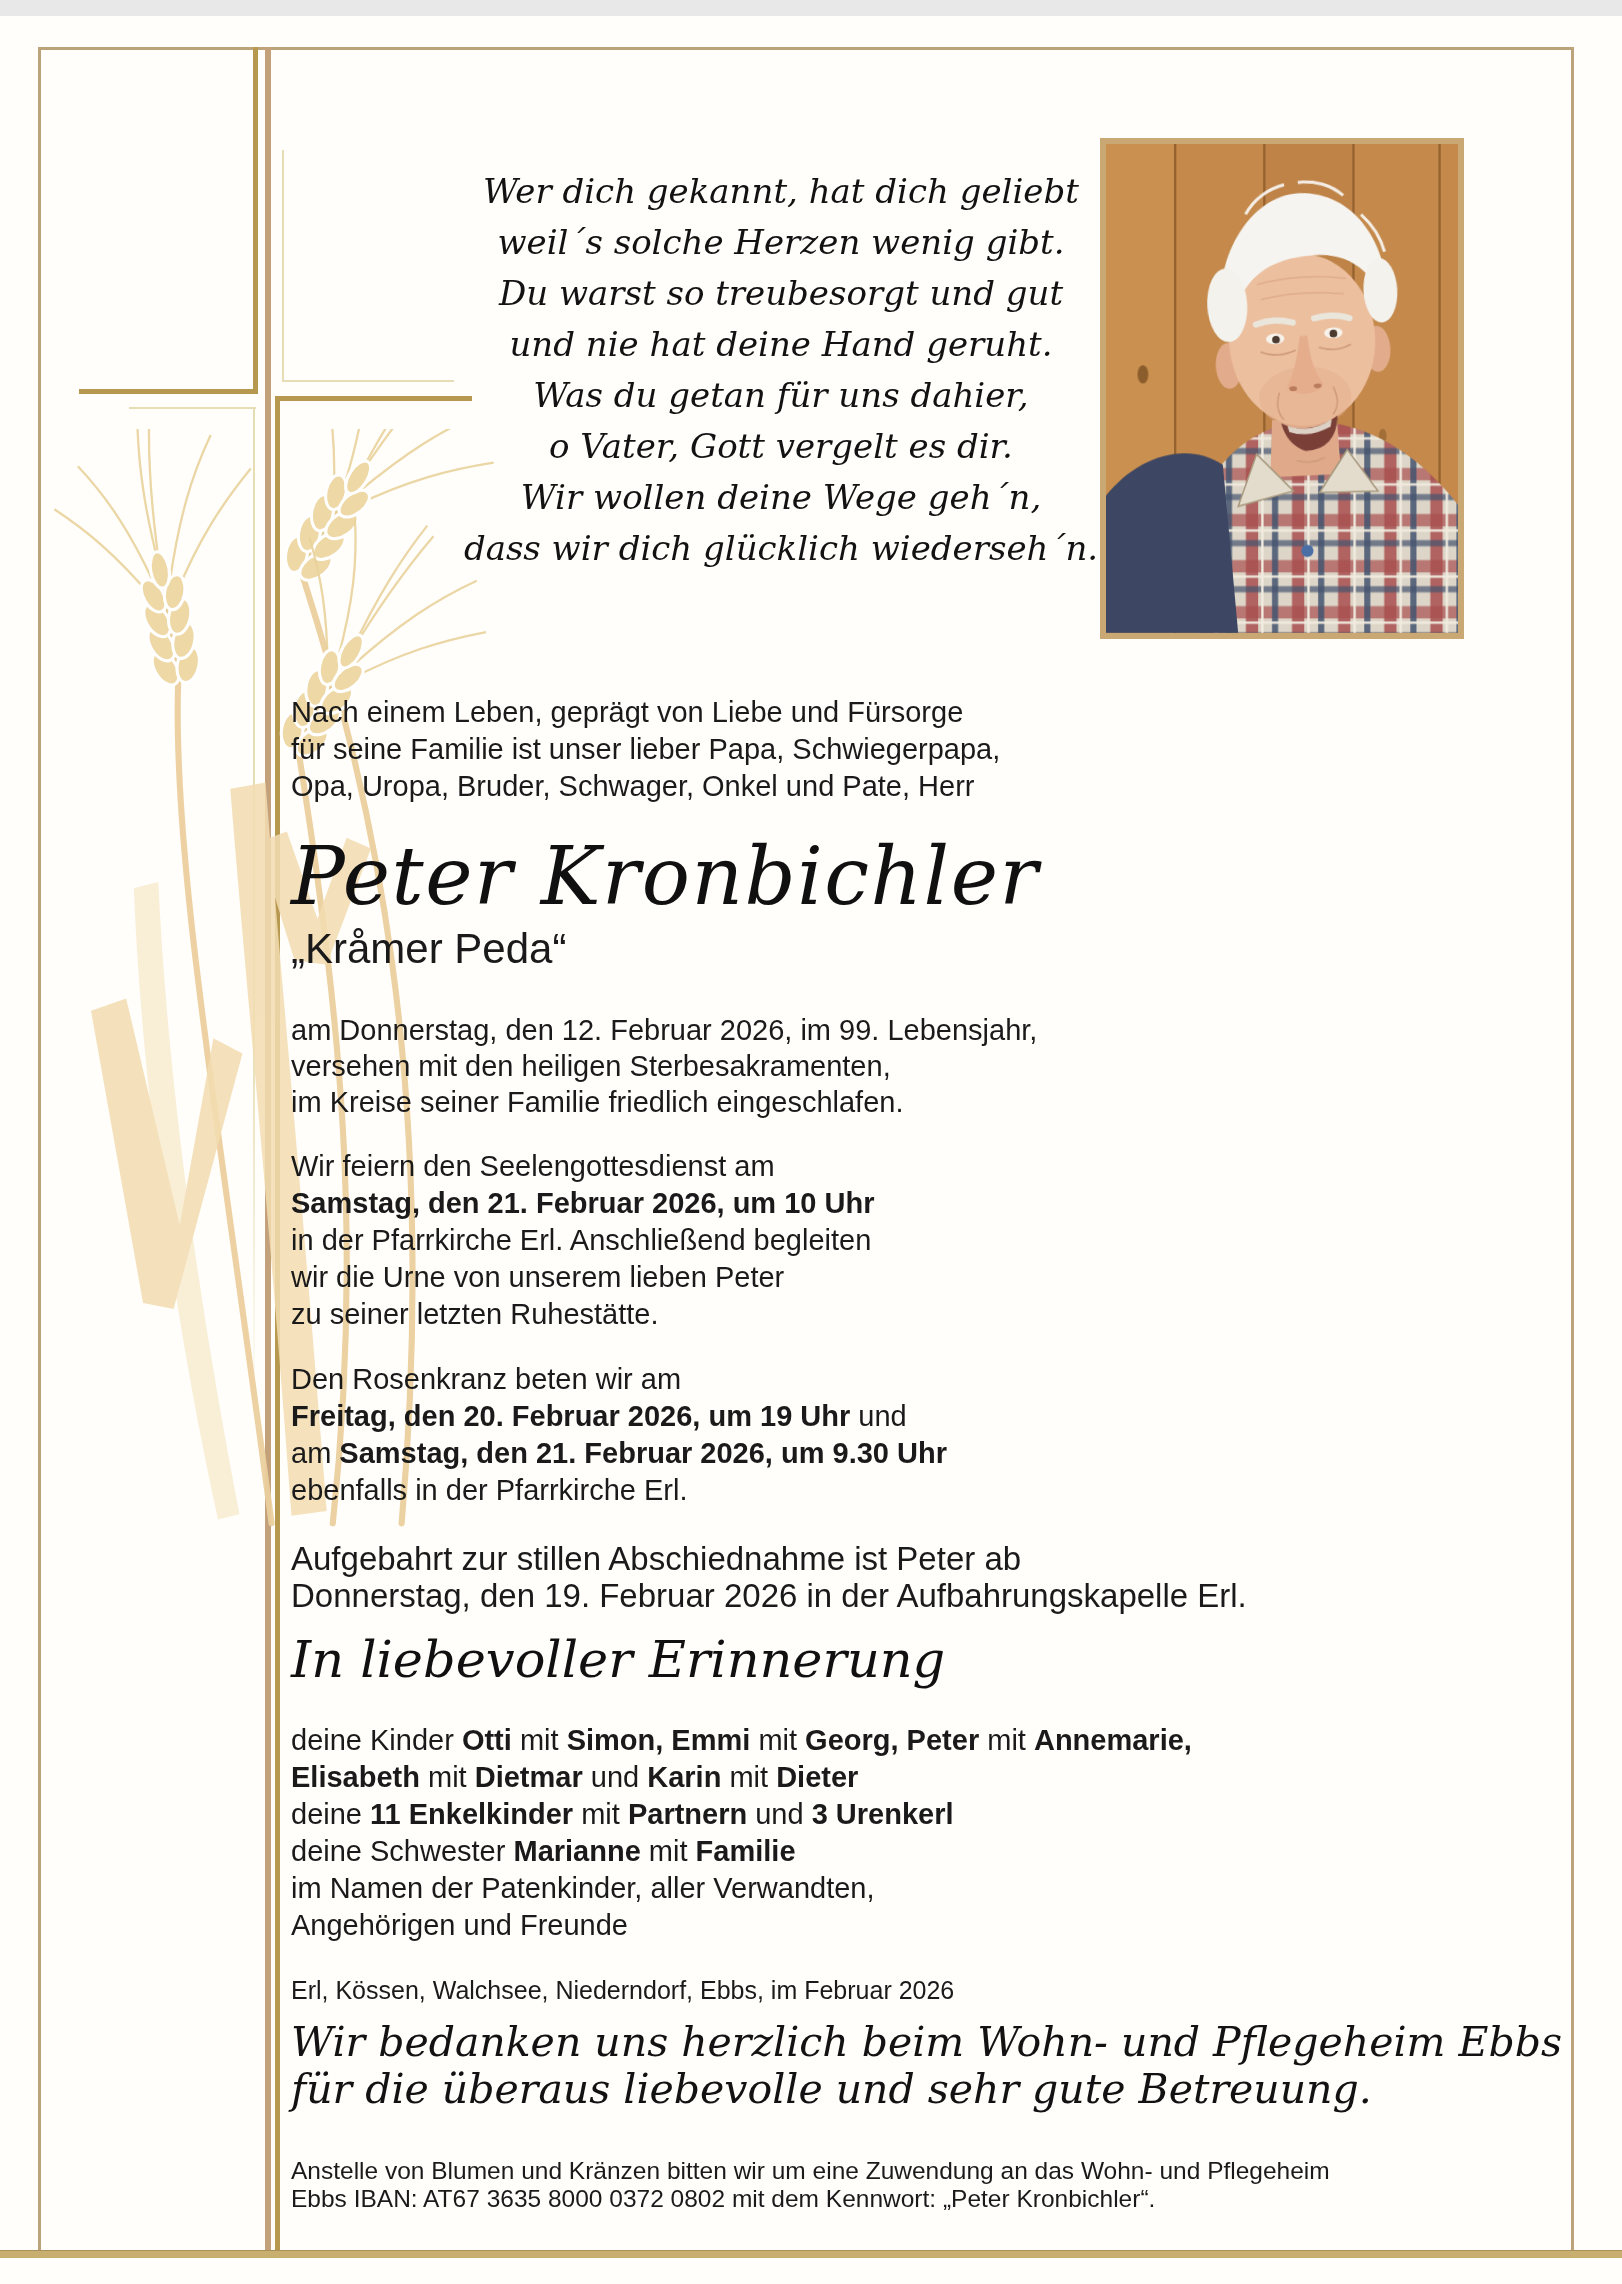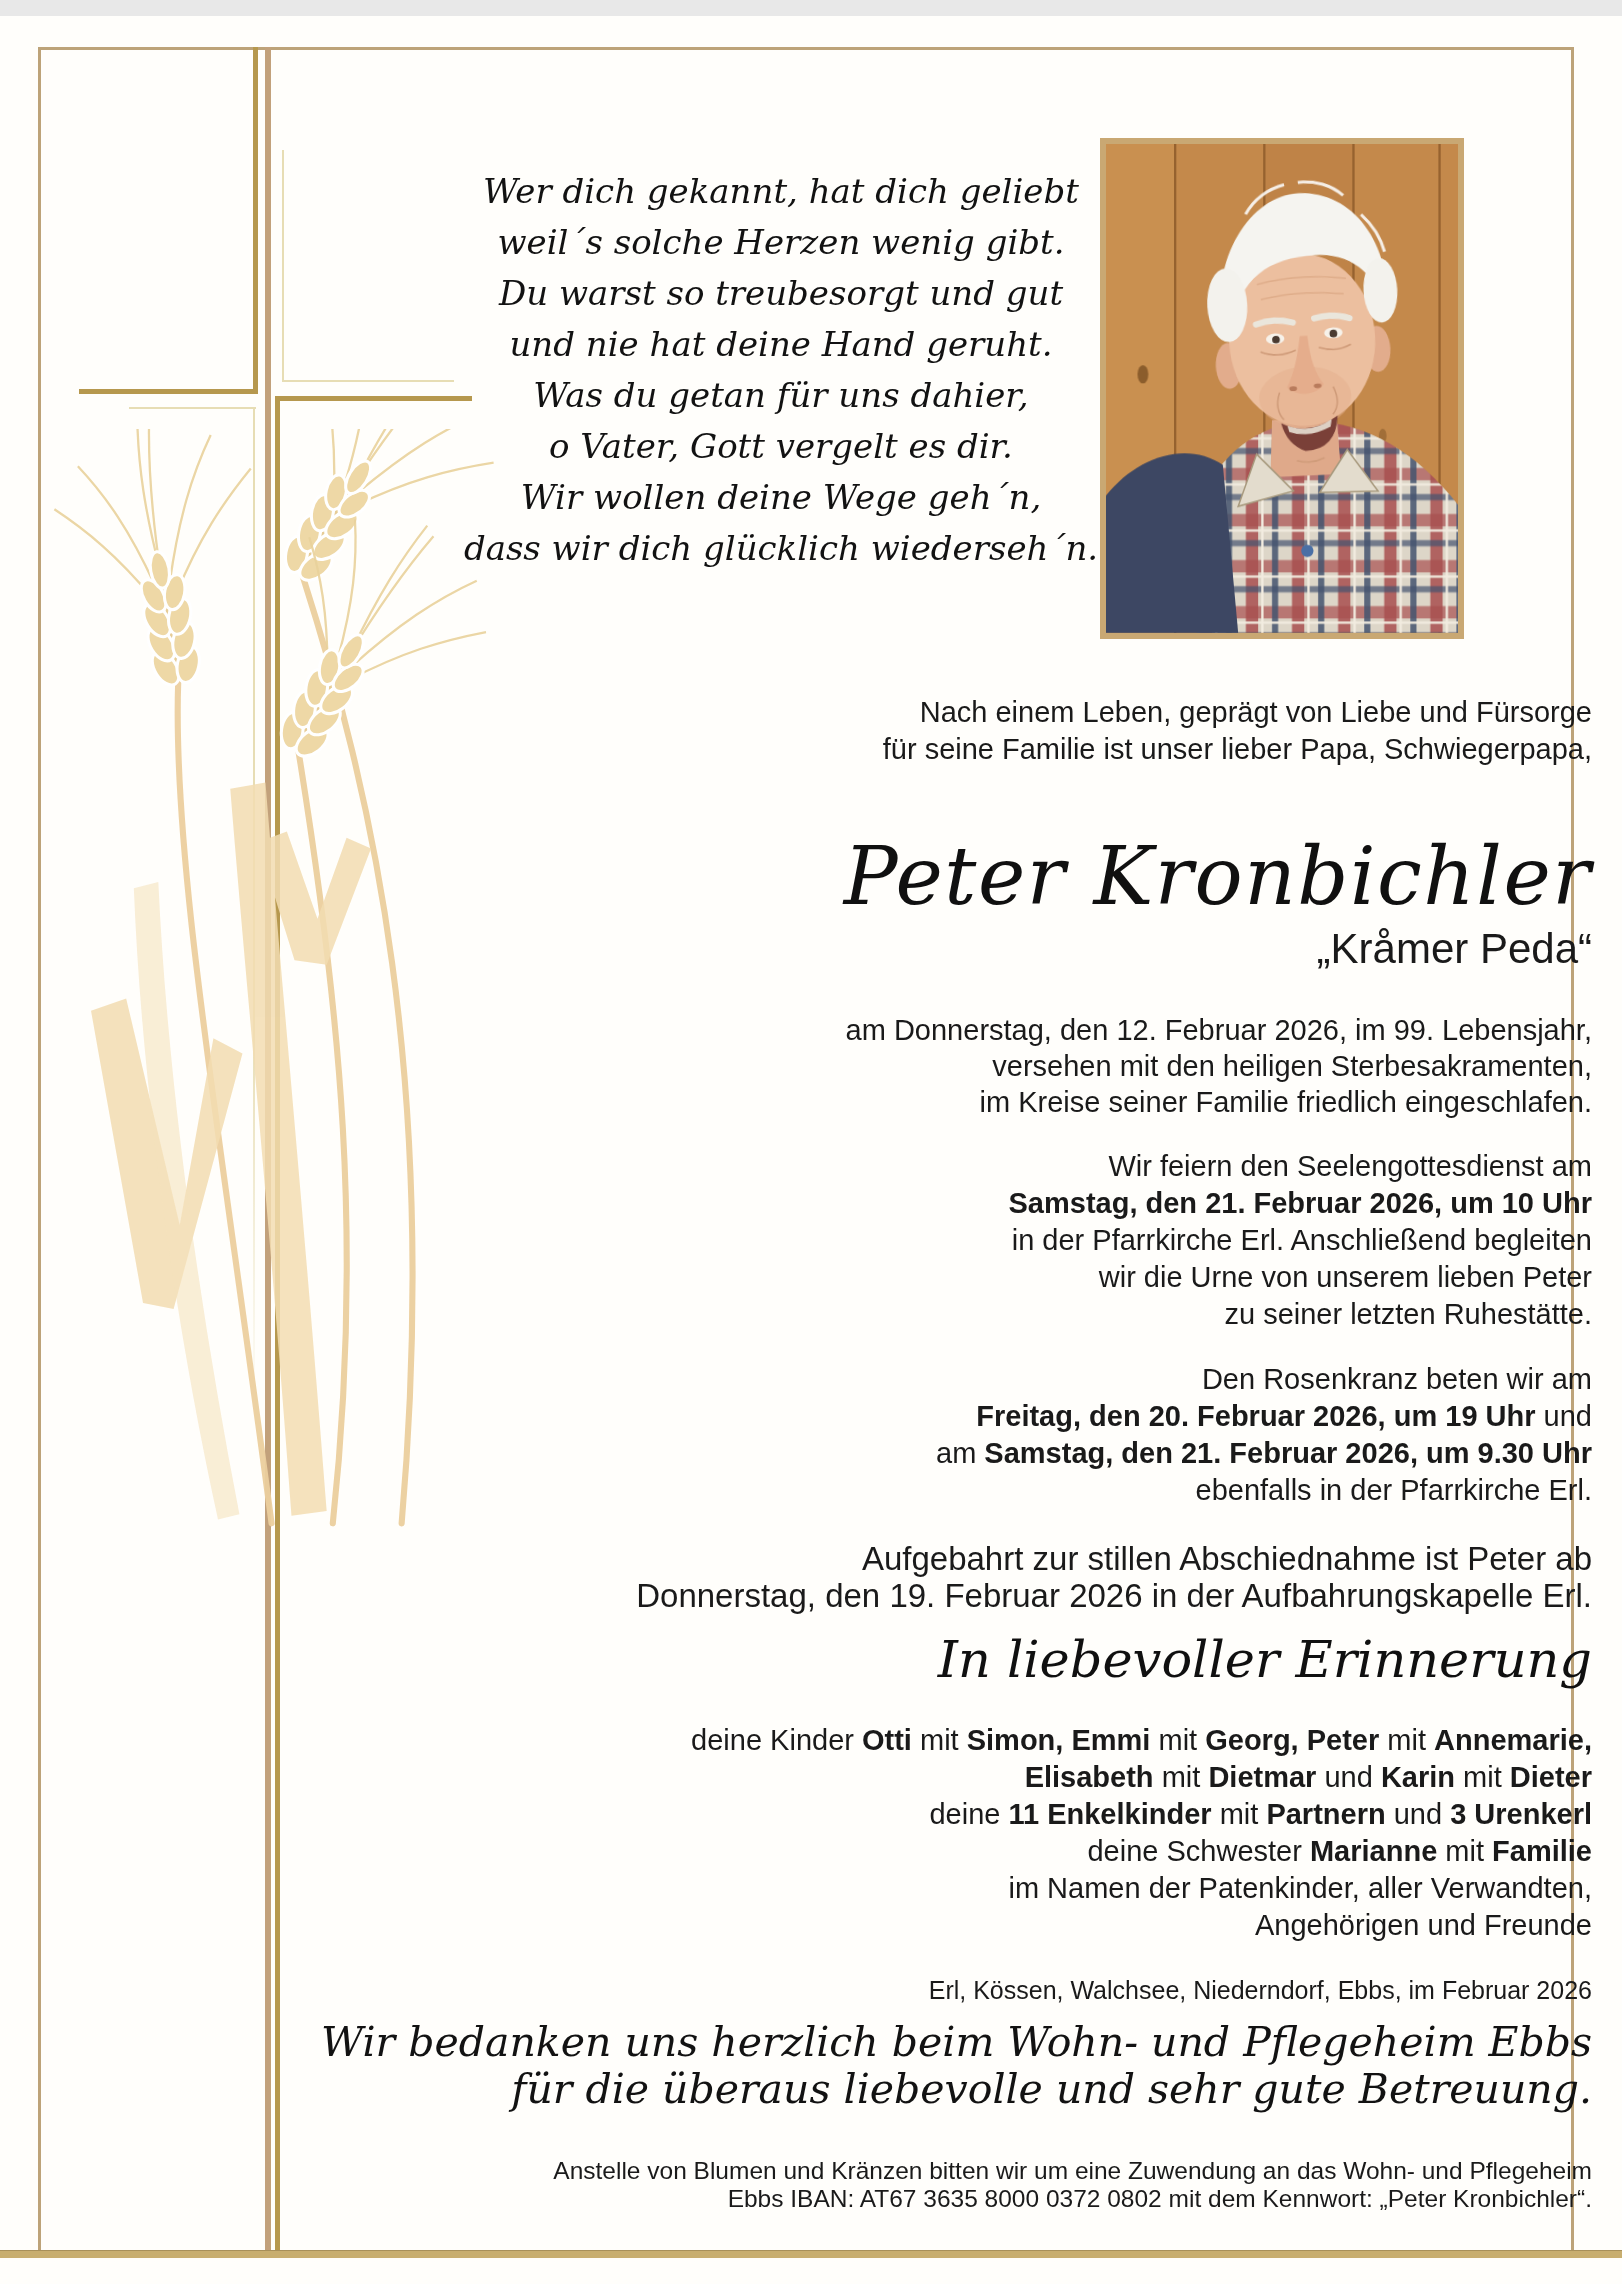--- a/index.html
+++ b/index.html
@@ -28,21 +28,21 @@
   .cx-f-h-right{left:282px;top:364px;width:172px;height:2.3px;background:var(--faint)}
   .cx-f-h-left{left:129px;top:391px;width:127px;height:2.3px;background:var(--faint)}
   .cx-f-v-left{left:253px;top:393px;width:2.3px;height:1010px;
     background:linear-gradient(var(--faint) 60%,rgba(231,221,180,0))}
   
   .wheat{position:absolute;left:42px;top:413px;width:528px;height:1125px}
   .photo-frame{position:absolute;left:1100px;top:122px;width:364px;height:501px;
     border:6.9px solid var(--frame);background:#c4894b}
   .photo-frame svg{display:block;width:100%;height:100%}
   
-  .txt{position:absolute;left:291px;width:1301px;text-align:right;color:var(--ink)}
+  .txt{position:absolute;left:291px;width:1301px;text-align:left;color:var(--ink)}
   .line{white-space:nowrap}
   .b{font-weight:700}
   .poem{position:absolute;left:337px;top:150px;width:888px;text-align:center;
     font-family:"DejaVu Serif","Liberation Serif",serif;font-style:italic;
     font-size:34px;line-height:51px;color:#121212}
   .intro{top:678px;font-size:29px;line-height:37px}
   .name{top:807px;font-family:"DejaVu Serif","Liberation Serif",serif;
     font-style:italic;font-size:80px;line-height:107px;letter-spacing:1.5px;color:#101010}
   .nickname{top:915px;font-size:42px;line-height:35px}
   .death{top:996px;font-size:29px;line-height:36px}
@@ -211,20 +211,21 @@
     <div class="line">und nie hat deine Hand geruht.</div>
     <div class="line">Was du getan für uns dahier,</div>
     <div class="line">o Vater, Gott vergelt es dir.</div>
     <div class="line">Wir wollen deine Wege geh´n,</div>
     <div class="line">dass wir dich glücklich wiederseh´n.</div>
   </div>
 
   <div class="txt intro">
     <div class="line">Nach einem Leben, geprägt von Liebe und Fürsorge</div>
     <div class="line">für seine Familie ist unser lieber Papa, Schwiegerpapa,</div>
+    <div class="line">Opa, Uropa, Bruder, Schwager, Onkel und Pate, Herr</div>
   </div>
 
   <div class="txt name">Peter Kronbichler</div>
   <div class="txt nickname">„Kråmer Peda“</div>
 
   <div class="txt death">
     <div class="line">am Donnerstag, den 12. Februar 2026, im 99. Lebensjahr,</div>
     <div class="line">versehen mit den heiligen Sterbesakramenten,</div>
     <div class="line">im Kreise seiner Familie friedlich eingeschlafen.</div>
   </div>

